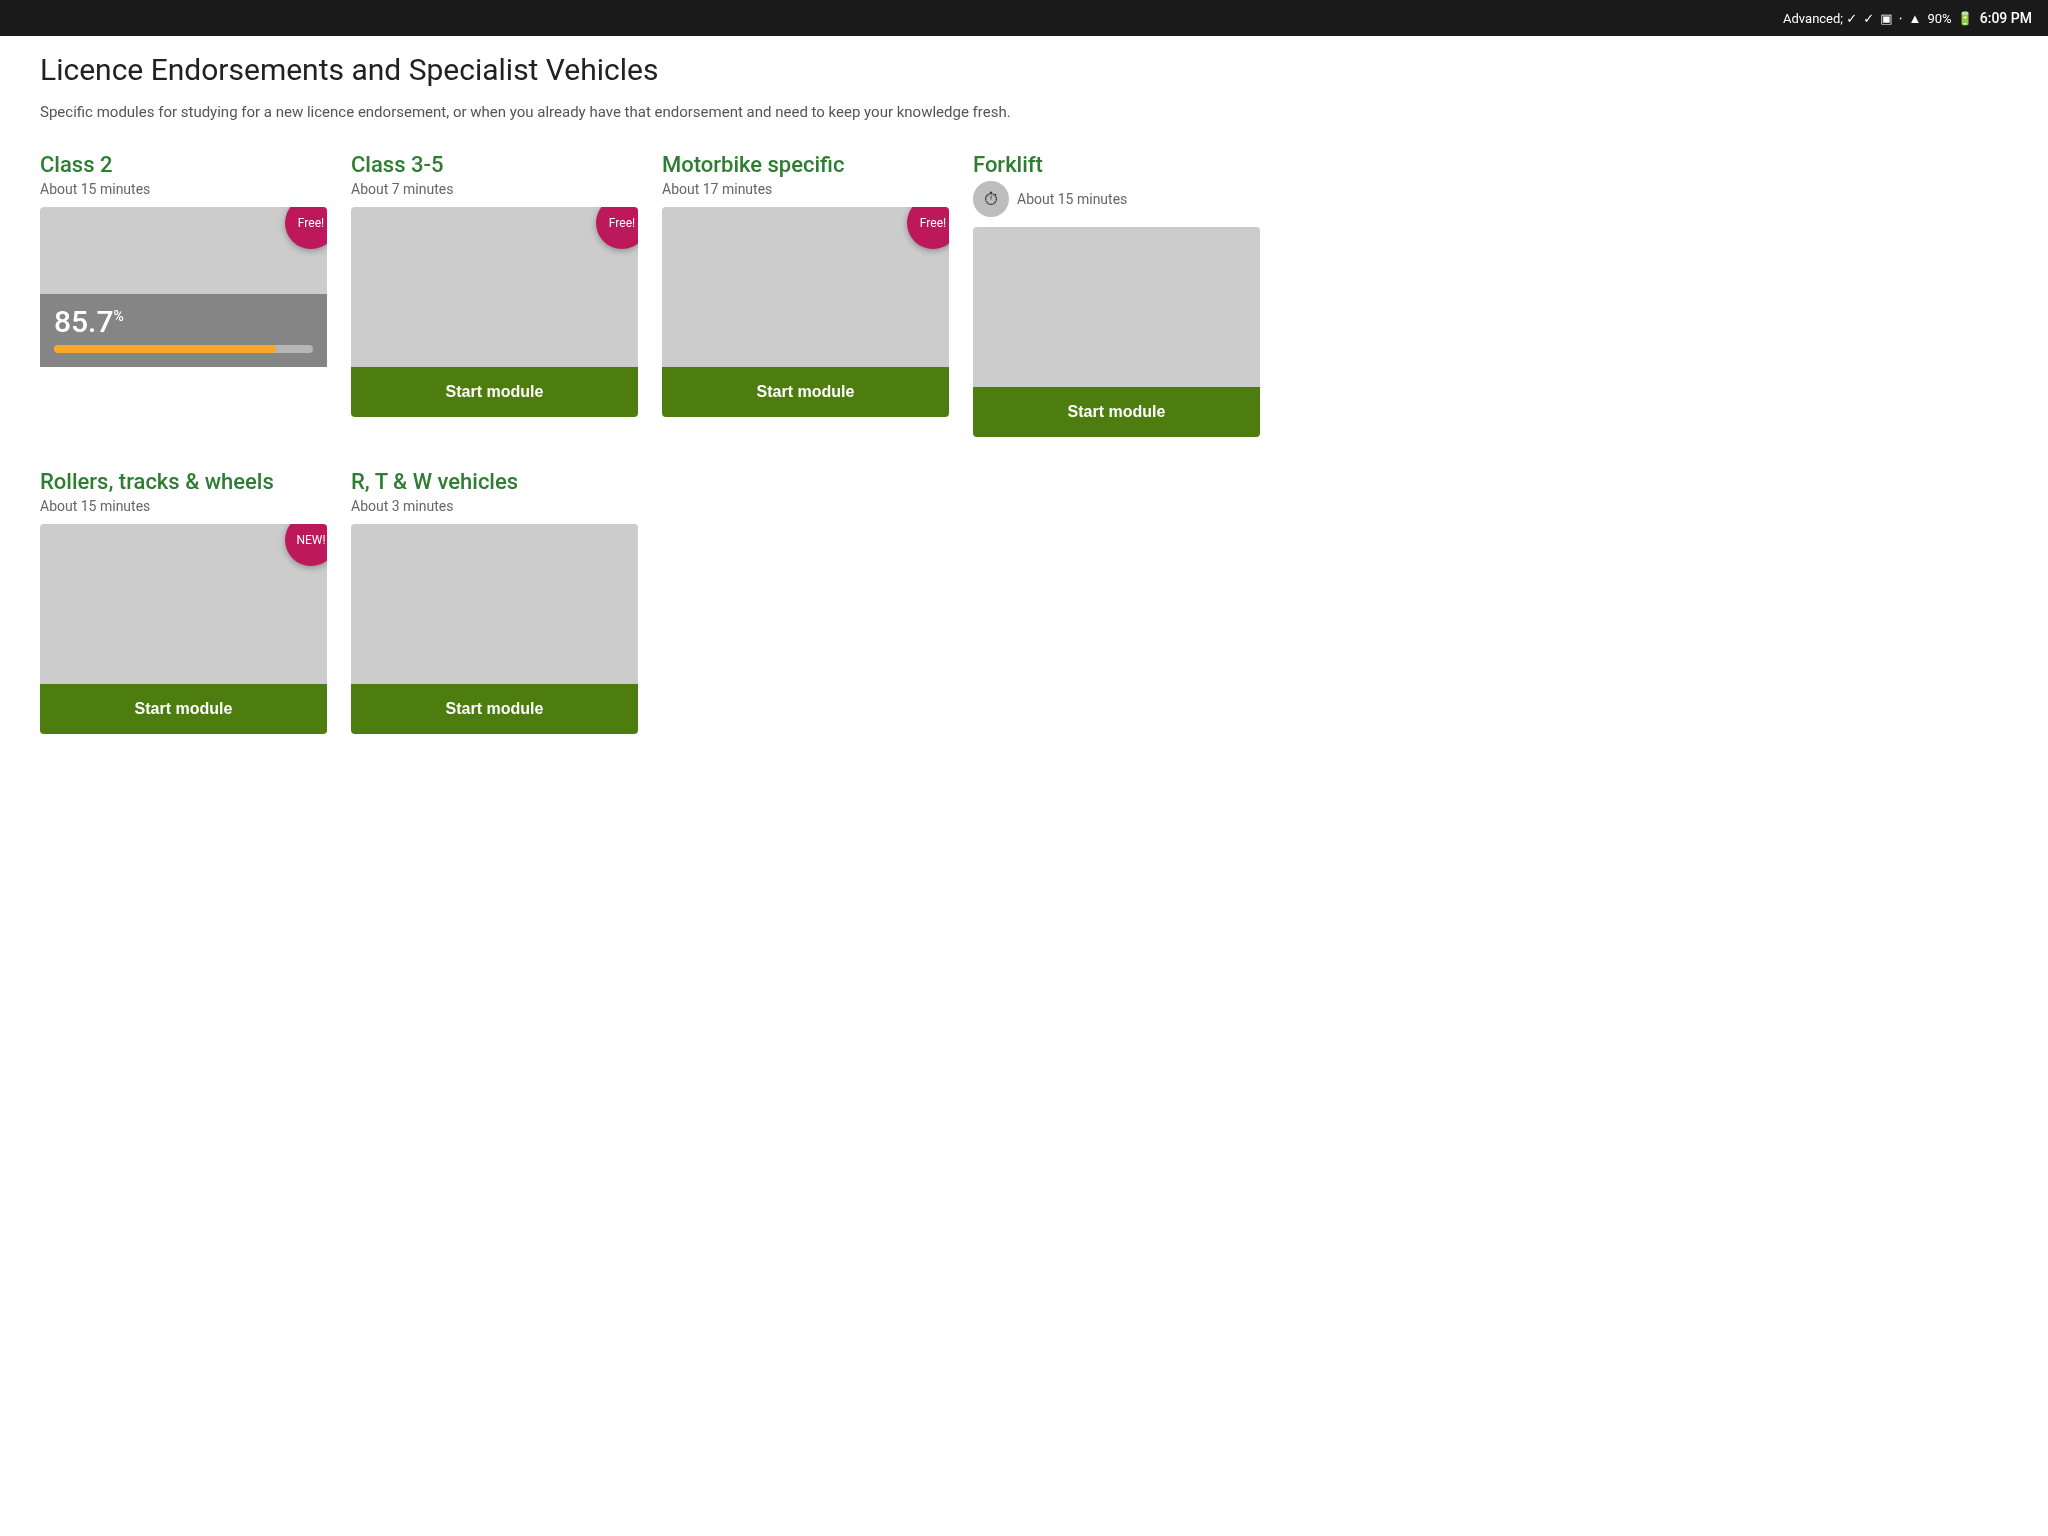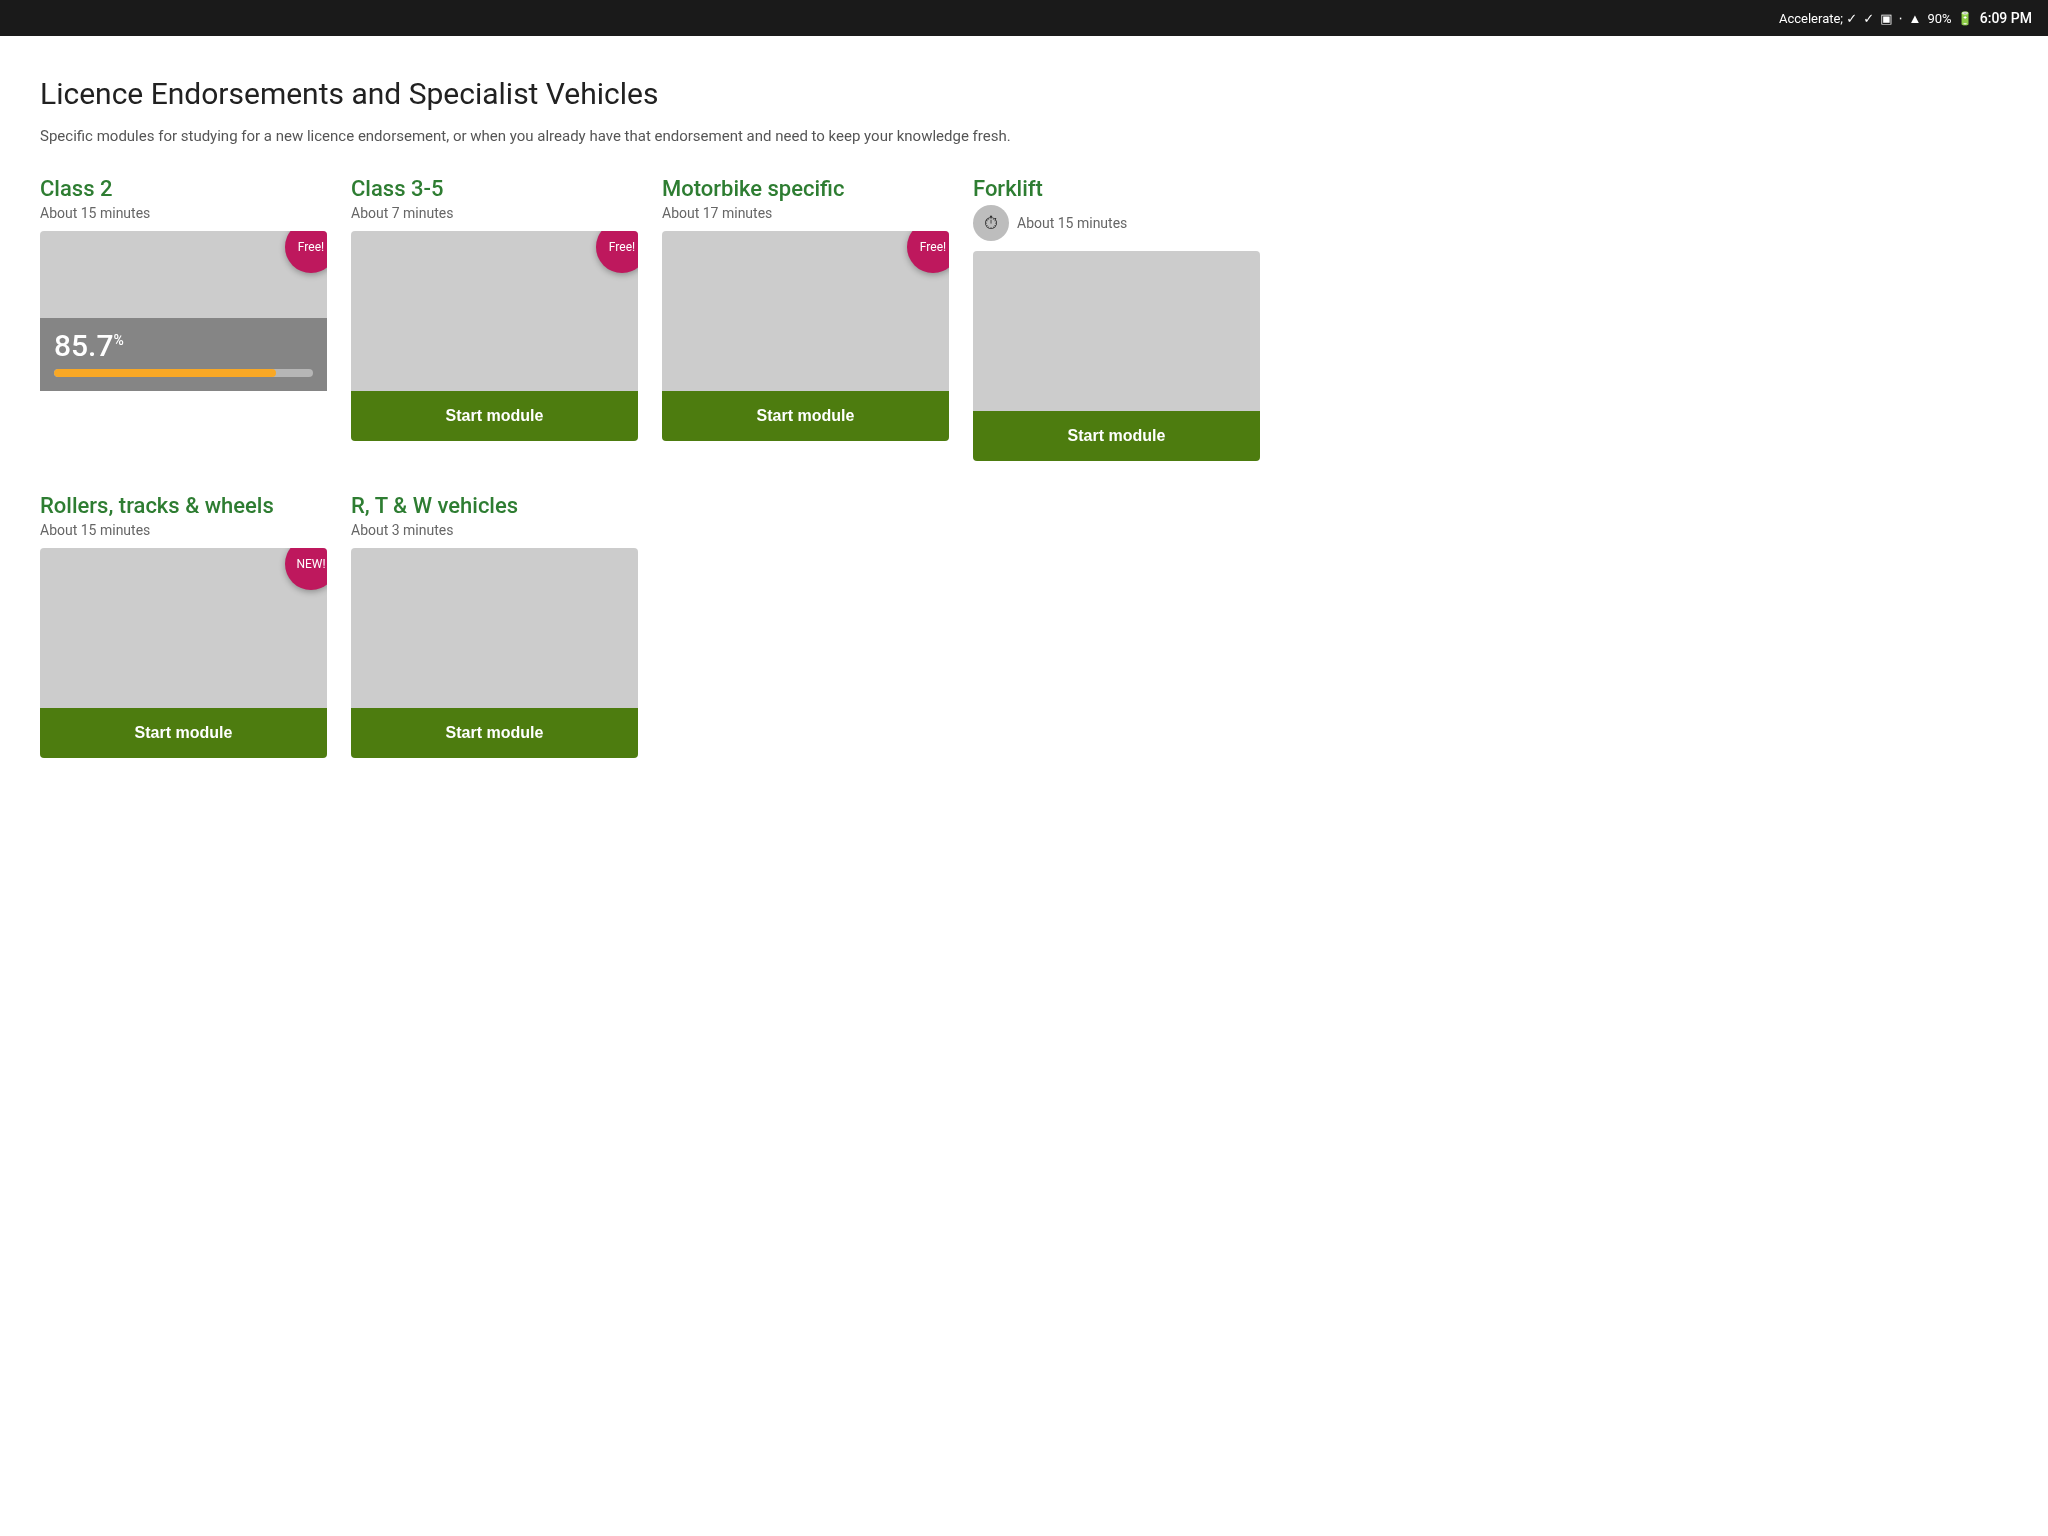--- a/index.html
+++ b/index.html
@@ -27,21 +27,21 @@
       align-items: center;
       gap: 6px;
     }
     .status-bar .time {
       font-weight: 500;
       font-size: 14px;
     }
 
     
     .main {
-      padding: 40px 40px;
+      padding: 16px 40px;
       max-width: 1300px;
     }
 
     h1.page-title {
       font-size: 30px;
       font-weight: 400;
       margin-bottom: 14px;
       color: #212121;
     }
 
@@ -235,21 +235,21 @@
     }
     .img-rtw {
       background: linear-gradient(135deg, #c0c8d0 0%, #a0a8b0 40%, #d0b040 60%, #b09030 100%);
     }
   </style>
 </head>
 <body>
 
 <div class="status-bar">
   <div class="status-icons">
-    <span>	Accelerate; ✓</span>
+    <span>	Advanced; ✓</span>
     <span>✓</span>
     <span>▣</span>
     <span>⋅</span>
     <span>▲</span>
     <span>90%</span>
     <span>🔋</span>
     <span class="time">6:09 PM</span>
   </div>
 </div>
 

